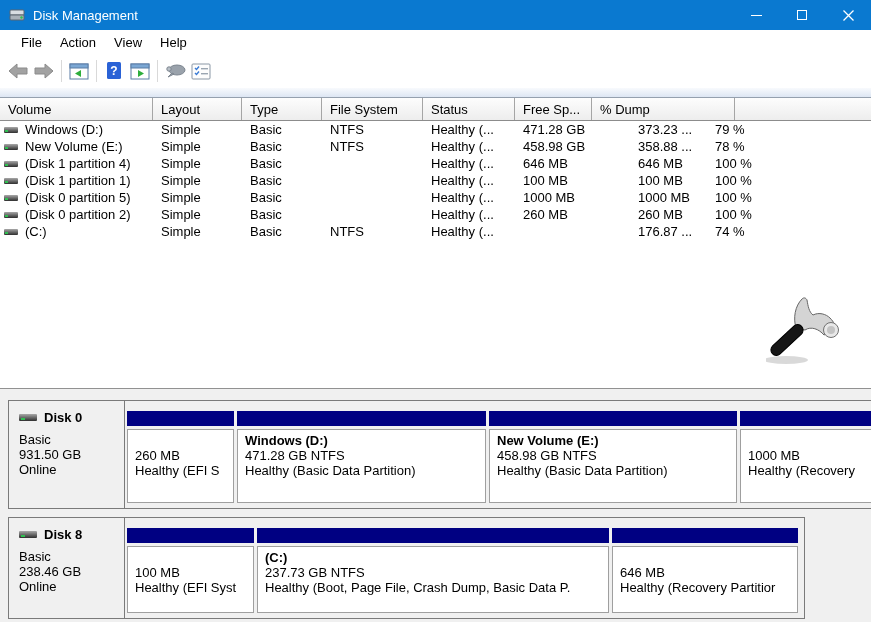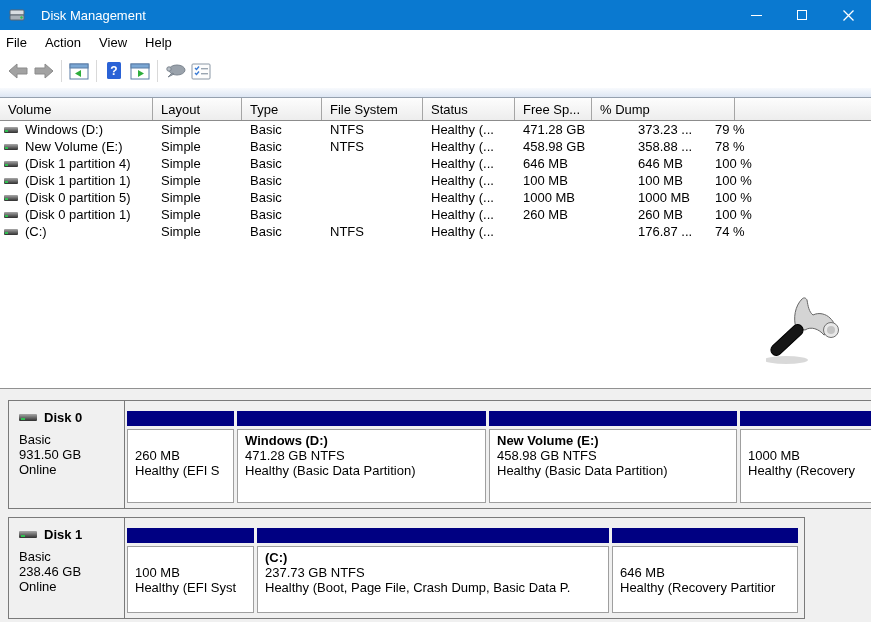--- a/index.html
+++ b/index.html
@@ -1,25 +1,25 @@
 <!DOCTYPE html>
 <html><head>
 <meta charset="utf-8">
 <style>
   * { box-sizing: border-box; }
   html,body{margin:0;padding:0;}
   body{width:871px;height:622px;overflow:hidden;font-family:"Liberation Sans",sans-serif;font-size:13px;background:#fff;position:relative;display:flex;flex-direction:column;color:#000;}
   .titlebar{height:30px;background:#0a79d0;display:flex;align-items:center;flex:none;color:#fff;}
   .title-icon{margin-left:9px;display:flex;}
-  .title-text{margin-left:16px;font-size:13px;}
+  .title-text{margin-left:8px;font-size:13px;}
   .win-controls{margin-left:auto;display:flex;height:100%;}
   .wbtn{width:46px;display:flex;align-items:center;justify-content:center;}
   .min-glyph{width:11px;height:1px;background:#fff;}
   .max-glyph{width:10px;height:10px;border:1px solid #fff;}
-  .menubar{height:24px;display:flex;align-items:center;padding-left:6px;flex:none;background:#fff;}
+  .menubar{height:24px;display:flex;align-items:center;padding-left:21px;flex:none;background:#fff;}
   .menu-item{padding:0 9px;}
   .menu-item:first-child{padding-left:0;}
   .toolbar{height:34px;display:flex;align-items:center;padding-left:5px;flex:none;background:#fff;}
   .tb-btn{width:26px;height:26px;display:flex;align-items:center;justify-content:center;}
   .tb-sep{width:1px;height:22px;background:#d9d9d9;margin:0 4px;}
   .rebar{height:10px;flex:none;background:linear-gradient(#f8fafd,#dde6f3);border-bottom:1px solid #95a0ae;}
   .lv-header{display:flex;height:23px;flex:none;background:linear-gradient(#fdfdfd,#ededed);border-bottom:1px solid #8c8c8c;}
   .lv-h{padding:4px 0 0 8px;border-right:1px solid #a5a5a5;height:100%;overflow:hidden;white-space:nowrap;flex:none;}
   .lv-rows{flex:none;}
   .lv-row{display:flex;height:17px;align-items:center;}
@@ -202,21 +202,21 @@
       <div class="lv-c" style="width: 80px;">Basic</div>
       <div class="lv-c" style="width: 101px;"></div>
       <div class="lv-c" style="width: 92px;">Healthy (...</div>
       <div class="lv-c" style="width: 115px;">1000 MB</div>
       <div class="lv-c" style="width: 77px;">1000 MB</div>
       <div class="lv-c" style="width: 143px;">100 %</div>
     </div>
     <div class="lv-row">
       <div class="lv-c vol" style="width: 153px;">
         <span class="vol-icon"></span>
-        <span>(Disk 0 partition 1)</span>
+        <span>(Disk 0 partition 2)</span>
       </div>
       <div class="lv-c" style="width: 89px;">Simple</div>
       <div class="lv-c" style="width: 80px;">Basic</div>
       <div class="lv-c" style="width: 101px;"></div>
       <div class="lv-c" style="width: 92px;">Healthy (...</div>
       <div class="lv-c" style="width: 115px;">260 MB</div>
       <div class="lv-c" style="width: 77px;">260 MB</div>
       <div class="lv-c" style="width: 143px;">100 %</div>
     </div>
     <div class="lv-row">
@@ -279,21 +279,21 @@
             <div>1000 MB</div>
             <div>Healthy (Recovery</div>
           </div>
         </div>
       </div>
     </div>
     <div class="disk-row" style="top: 128px; width: 797px; height: 102px;">
       <div class="disk-label">
         <div class="disk-name">
           <span class="disk-icon"></span>
-          <span>Disk 1</span>
+          <span>Disk 8</span>
         </div>
         <div class="disk-line">Basic</div>
         <div class="disk-line">238.46 GB</div>
         <div class="disk-line">Online</div>
       </div>
       <div class="parts">
         <div class="part" style="width: 127px;">
           <div class="band" style="background: rgb(0, 0, 130);"></div>
           <div class="pbox">
             <div class="p-title"></div>

